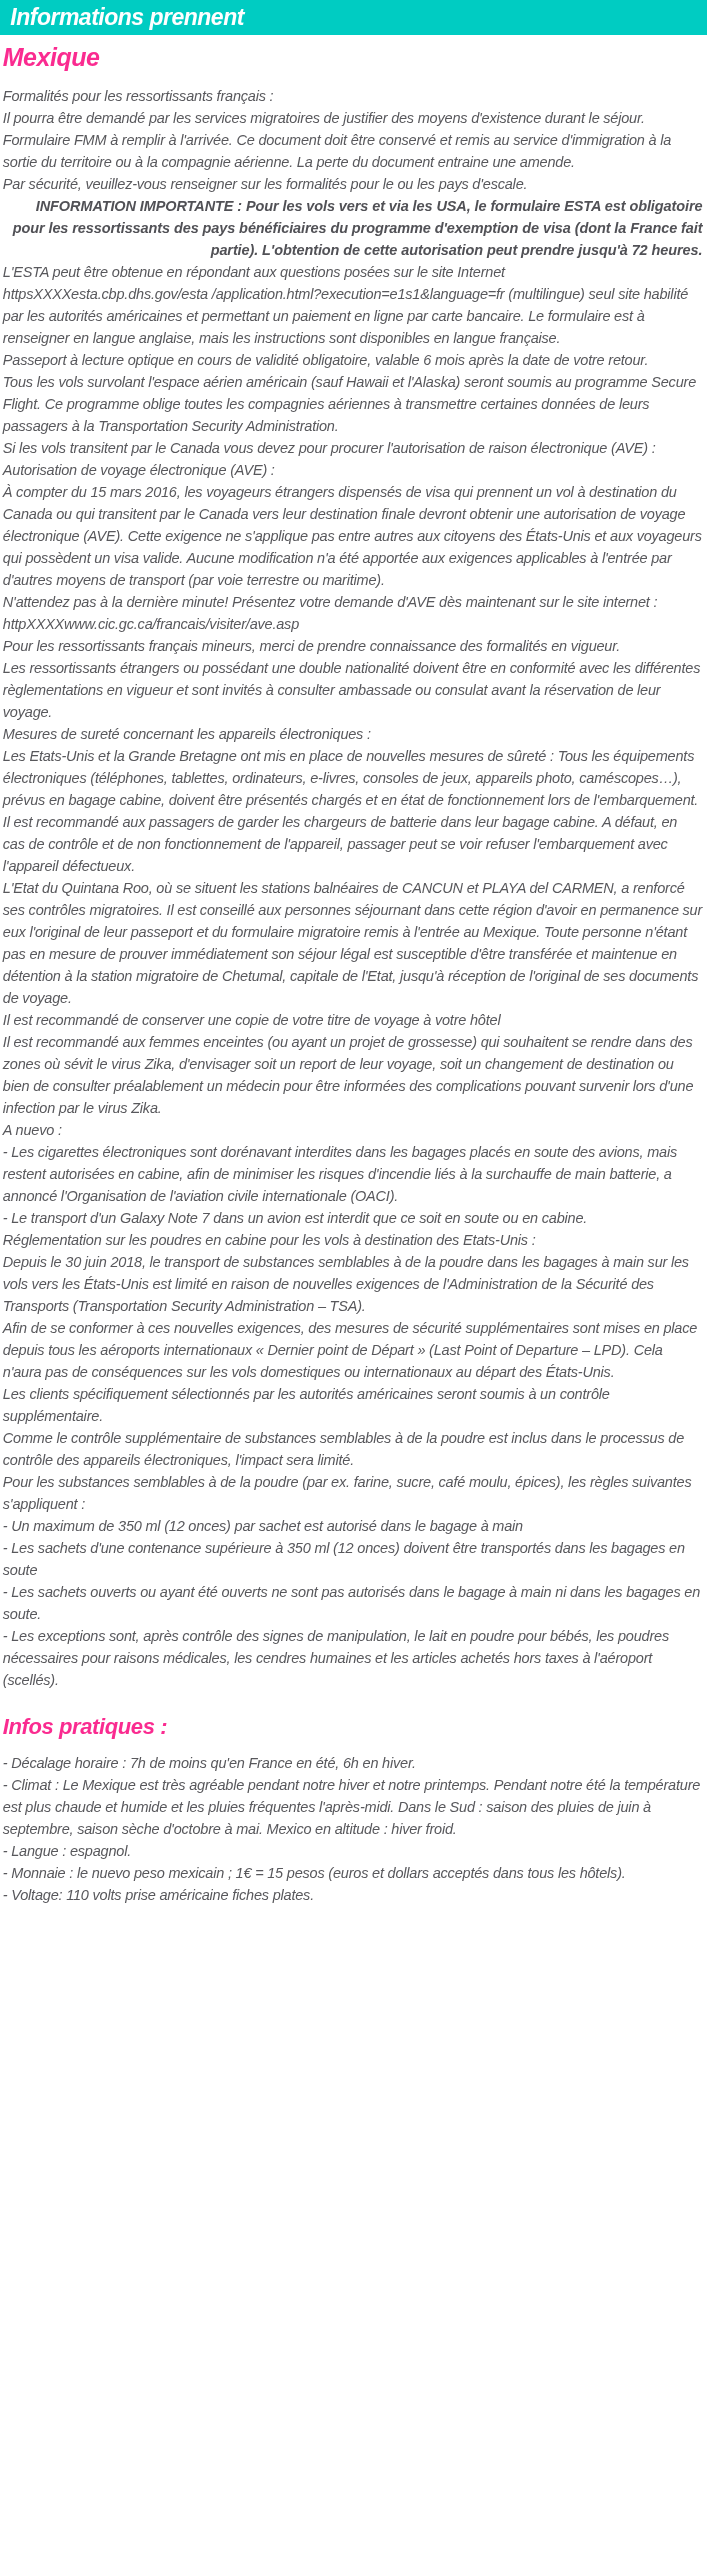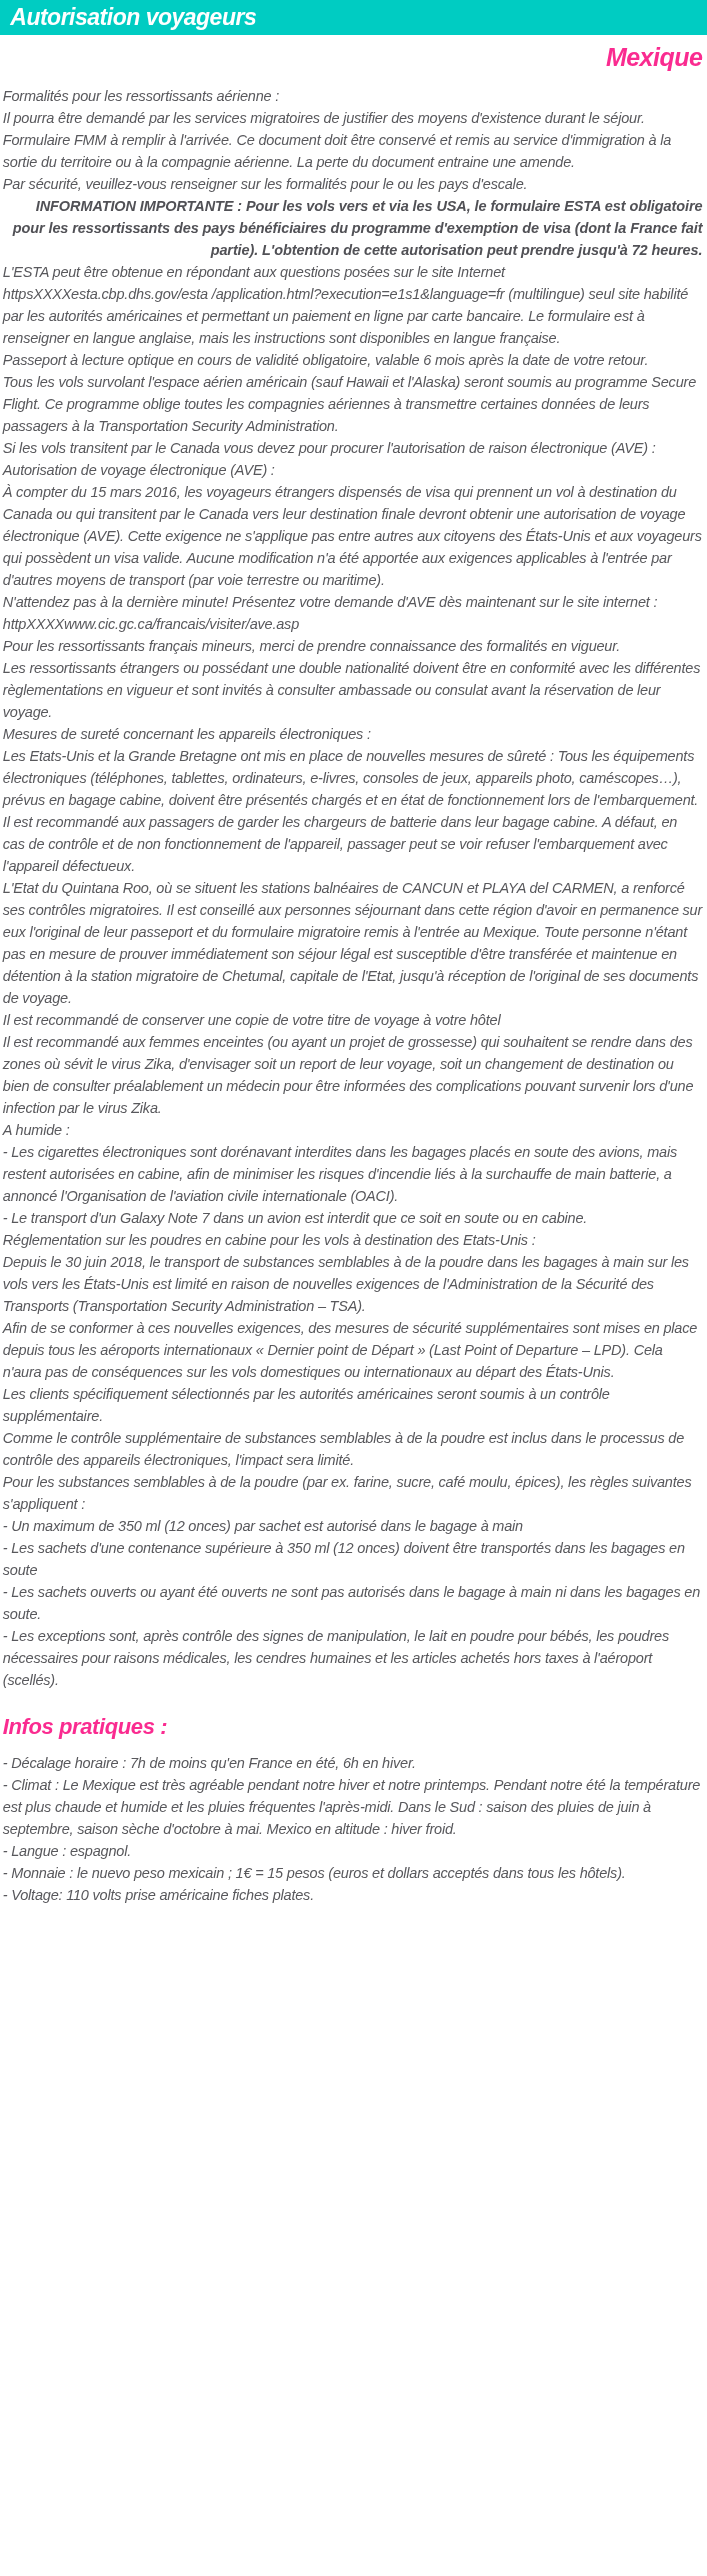--- a/index.html
+++ b/index.html
@@ -48,47 +48,47 @@
   .g0{margin-top:0;}
   .g1{margin-top:20.5px;}
   .g2{margin-top:34px;}
   .g3{margin-top:47px;}
   .g4{margin-top:60px;}
 </style>
 </head>
 <body>
 
 <header class="header-bar" style="background: rgb(0, 204, 194);">
-  <span class="header-title" style="color: rgb(255, 255, 255);">Autorisation voyageurs</span>
+  <span class="header-title" style="color: rgb(255, 255, 255);">Informations prennent</span>
 </header>
 
 <main class="content">
-  <h1 class="page-title" style="color: rgb(250, 43, 144); text-align: right;">Mexique</h1>
+  <h1 class="page-title" style="color: rgb(250, 43, 144);">Mexique</h1>
   <div>
-      <p class="paragraph g0">Formalités pour les ressortissants aérienne :</p>
+      <p class="paragraph g0">Formalités pour les ressortissants français :</p>
       <p class="paragraph g1">Il pourra être demandé par les services migratoires de justifier des moyens d'existence durant le séjour.</p>
       <p class="paragraph g1">Formulaire FMM à remplir à l'arrivée. Ce document doit être conservé et remis au service d'immigration à la sortie du territoire ou à la compagnie aérienne. La perte du document entraine une amende.</p>
       <p class="paragraph g1">Par sécurité, veuillez-vous renseigner sur les formalités pour le ou les pays d'escale.</p>
       <p class="paragraph g3 bold">INFORMATION IMPORTANTE : Pour les vols vers et via les USA, le formulaire ESTA est obligatoire pour les ressortissants des pays bénéficiaires du programme d'exemption de visa (dont la France fait partie). L'obtention de cette autorisation peut prendre jusqu'à 72 heures.</p>
       <p class="paragraph g4">L'ESTA peut être obtenue en répondant aux questions posées sur le site Internet httpsXXXXesta.cbp.dhs.gov/esta /application.html?execution=e1s1&amp;language=fr (multilingue) seul site habilité par les autorités américaines et permettant un paiement en ligne par carte bancaire. Le formulaire est à renseigner en langue anglaise, mais les instructions sont disponibles en langue française.</p>
       <p class="paragraph g1">Passeport à lecture optique en cours de validité obligatoire, valable 6 mois après la date de votre retour.</p>
       <p class="paragraph g1">Tous les vols survolant l'espace aérien américain (sauf Hawaii et l'Alaska) seront soumis au programme Secure Flight. Ce programme oblige toutes les compagnies aériennes à transmettre certaines données de leurs passagers à la Transportation Security Administration.</p>
       <p class="paragraph g4">Si les vols transitent par le Canada vous devez pour procurer l'autorisation de raison électronique (AVE) :</p>
       <p class="paragraph g1">Autorisation de voyage électronique (AVE) :
 À compter du 15 mars 2016, les voyageurs étrangers dispensés de visa qui prennent un vol à destination du Canada ou qui transitent par le Canada vers leur destination finale devront obtenir une autorisation de voyage électronique (AVE). Cette exigence ne s'applique pas entre autres aux citoyens des États-Unis et aux voyageurs qui possèdent un visa valide. Aucune modification n'a été apportée aux exigences applicables à l'entrée par d'autres moyens de transport (par voie terrestre ou maritime).
 N'attendez pas à la dernière minute! Présentez votre demande d'AVE dès maintenant sur le site internet : httpXXXXwww.cic.gc.ca/francais/visiter/ave.asp</p>
       <p class="paragraph g4">Pour les ressortissants français mineurs, merci de prendre connaissance des formalités en vigueur.</p>
       <p class="paragraph g2">Les ressortissants étrangers ou possédant une double nationalité doivent être en conformité avec les différentes règlementations en vigueur et sont invités à consulter ambassade ou consulat avant la réservation de leur voyage.</p>
       <p class="paragraph g4">Mesures de sureté concernant les appareils électroniques :
 Les Etats-Unis et la Grande Bretagne ont mis en place de nouvelles mesures de sûreté : Tous les équipements électroniques (téléphones, tablettes, ordinateurs, e-livres, consoles de jeux, appareils photo, caméscopes…), prévus en bagage cabine, doivent être présentés chargés et en état de fonctionnement lors de l'embarquement.
 Il est recommandé aux passagers de garder les chargeurs de batterie dans leur bagage cabine. A défaut, en cas de contrôle et de non fonctionnement de l'appareil, passager peut se voir refuser l'embarquement avec l'appareil défectueux.</p>
       <p class="paragraph g2">L'Etat du Quintana Roo, où se situent les stations balnéaires de CANCUN et PLAYA del CARMEN, a renforcé ses contrôles migratoires. Il est conseillé aux personnes séjournant dans cette région d'avoir en permanence sur eux l'original de leur passeport et du formulaire migratoire remis à l'entrée au Mexique. Toute personne n'étant pas en mesure de prouver immédiatement son séjour légal est susceptible d'être transférée et maintenue en détention à la station migratoire de Chetumal, capitale de l'Etat, jusqu'à réception de l'original de ses documents de voyage.
 Il est recommandé de conserver une copie de votre titre de voyage à votre hôtel</p>
       <p class="paragraph g3">Il est recommandé aux femmes enceintes (ou ayant un projet de grossesse) qui souhaitent se rendre dans des zones où sévit le virus Zika, d'envisager soit un report de leur voyage, soit un changement de destination ou bien de consulter préalablement un médecin pour être informées des complications pouvant survenir lors d'une infection par le virus Zika.</p>
-      <p class="paragraph g3">A humide :</p>
+      <p class="paragraph g3">A nuevo :</p>
       <p class="paragraph g3">- Les cigarettes électroniques sont dorénavant interdites dans les bagages placés en soute des avions, mais restent autorisées en cabine, afin de minimiser les risques d'incendie liés à la surchauffe de main batterie, a annoncé l'Organisation de l'aviation civile internationale (OACI).</p>
       <p class="paragraph g3">- Le transport d'un Galaxy Note 7 dans un avion est interdit que ce soit en soute ou en cabine.</p>
       <p class="paragraph g3">Réglementation sur les poudres en cabine pour les vols à destination des Etats-Unis :
 Depuis le 30 juin 2018, le transport de substances semblables à de la poudre dans les bagages à main sur les vols vers les États-Unis est limité en raison de nouvelles exigences de l'Administration de la Sécurité des Transports (Transportation Security Administration – TSA).
 Afin de se conformer à ces nouvelles exigences, des mesures de sécurité supplémentaires sont mises en place depuis tous les aéroports internationaux « Dernier point de Départ » (Last Point of Departure – LPD). Cela n'aura pas de conséquences sur les vols domestiques ou internationaux au départ des États-Unis.
 Les clients spécifiquement sélectionnés par les autorités américaines seront soumis à un contrôle supplémentaire.
 Comme le contrôle supplémentaire de substances semblables à de la poudre est inclus dans le processus de contrôle des appareils électroniques, l'impact sera limité.
 Pour les substances semblables à de la poudre (par ex. farine, sucre, café moulu, épices), les règles suivantes s'appliquent :
 - Un maximum de 350 ml (12 onces) par sachet est autorisé dans le bagage à main
 - Les sachets d'une contenance supérieure à 350 ml (12 onces) doivent être transportés dans les bagages en soute

